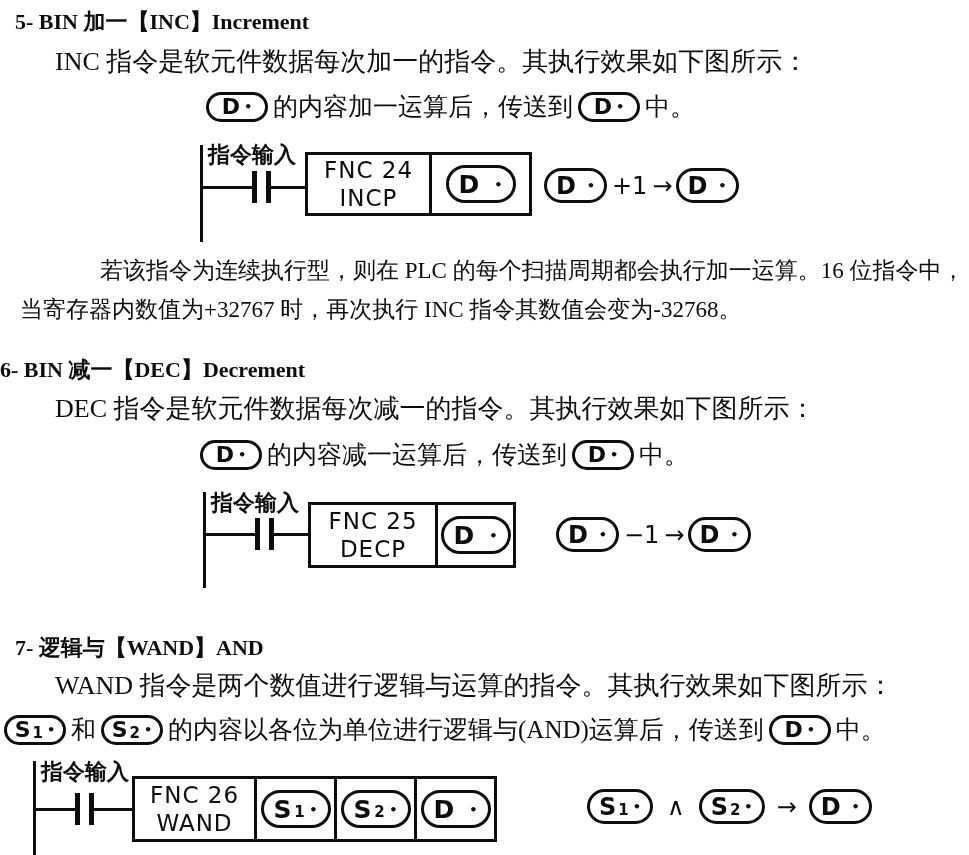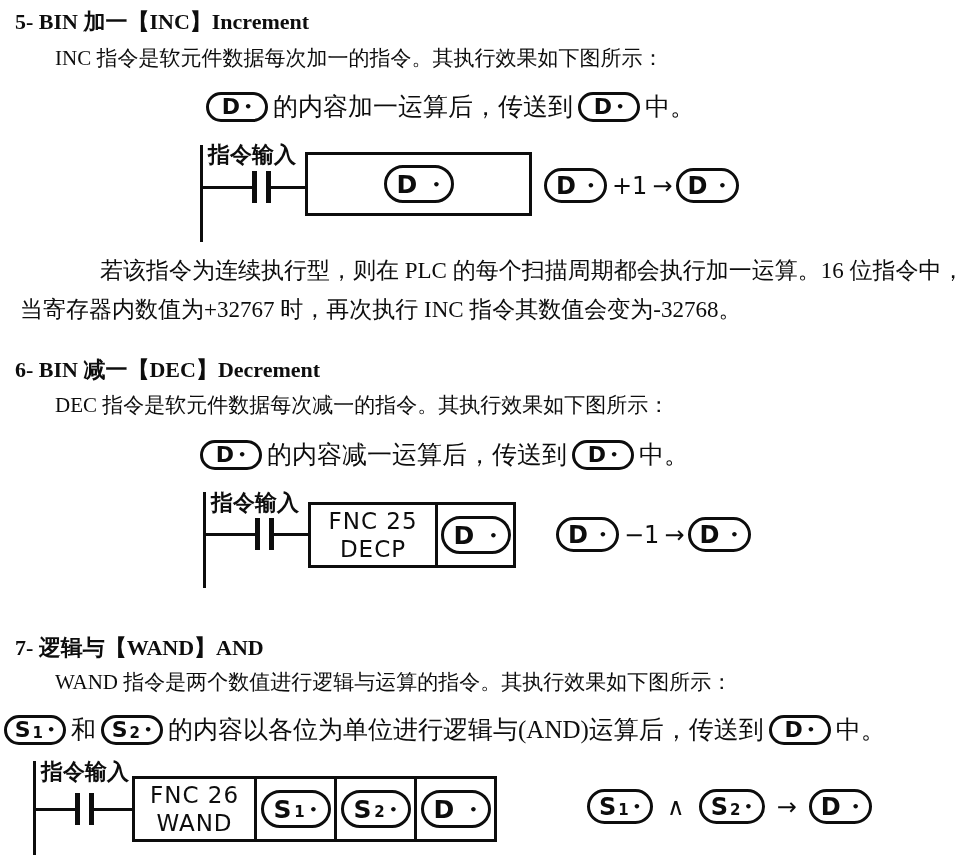--- a/index.html
+++ b/index.html
@@ -2,21 +2,21 @@
 <html><head>
 <meta charset="utf-8">
 <style>
   html,body{margin:0;padding:0;}
   body{
     width:969px;height:855px;position:relative;background:#ffffff;
     font-family:"Liberation Serif",serif;color:#0d0d0d;overflow:hidden;
   }
   .abs{position:absolute;}
   .heading{font-weight:bold;font-size:22px;white-space:nowrap;}
-  .bodytext{font-size:21px;white-space:nowrap;}
+  .bodytext{font-size:26px;white-space:nowrap;}
   .note{font-size:23px;line-height:39px;width:952px;}
   .note .ln1{padding-left:80px;}
   
   .effect{display:flex;align-items:center;gap:5px;font-size:25px;white-space:nowrap;}
   
   .pill{
     display:inline-flex;align-items:center;justify-content:center;gap:2px;
     height:30px;min-width:62px;box-sizing:border-box;padding:0 7px;
     border:3px solid #0d0d0d;border-radius:16px;background:#fff;
     font-family:"DejaVu Sans",sans-serif;font-weight:bold;font-size:22px;line-height:1;
@@ -64,20 +64,24 @@
 </div>
 
 <div class="ladder" style="left:200px;top:142px;width:600px;height:102px">
   <div class="rail" style="left:0;top:3px;height:97px"></div>
   <div class="llabel" style="left:8px;top:-2px">指令输入</div>
   <div class="wseg" style="left:2px;top:44px;width:51px"></div>
   <div class="cbar" style="left:52px;top:29px"></div>
   <div class="cbar" style="left:66px;top:29px"></div>
   <div class="wseg" style="left:71px;top:44px;width:34px"></div>
   <div class="ibox" style="left:105px;top:10px;width:227px;height:64px">
+    <div class="fnccell" style="width:124px">
+      <div>FNC 24</div>
+      <div>INCP</div>
+    </div>
     <div class="opcell">
       <span class="pill spread">
           <span class="pl">D</span>
           <span class="pd">•</span>
         </span>
     </div>
   </div>
   <div class="expr" style="left:344px;top:26px">
     <span class="pill exprp">
         <span class="pl">D</span>
@@ -90,21 +94,21 @@
         <span class="pd">•</span>
       </span>
   </div>
 </div>
 
 <div class="abs note" style="left:20px;top:251px">
   <div class="ln1">若该指令为连续执行型，则在 PLC 的每个扫描周期都会执行加一运算。16 位指令中，</div>
   <div>当寄存器内数值为+32767 时，再次执行 INC 指令其数值会变为-32768。</div>
 </div>
 
-<div class="abs heading" style="left:15px;top:355px">6- BIN 减一【DEC】Decrement</div>
+<div class="abs heading" style="left:0;top:355px">6- BIN 减一【DEC】Decrement</div>
 
 <div class="abs bodytext" style="left:55px;top:391px">DEC 指令是软元件数据每次减一的指令。其执行效果如下图所示：</div>
 
 <div class="abs effect" style="left:200px;top:438px">
   <span class="pill">
       <span class="pl">D</span>
       <span class="pd">•</span>
     </span>
   <span>的内容减一运算后，传送到</span>
   <span class="pill">

